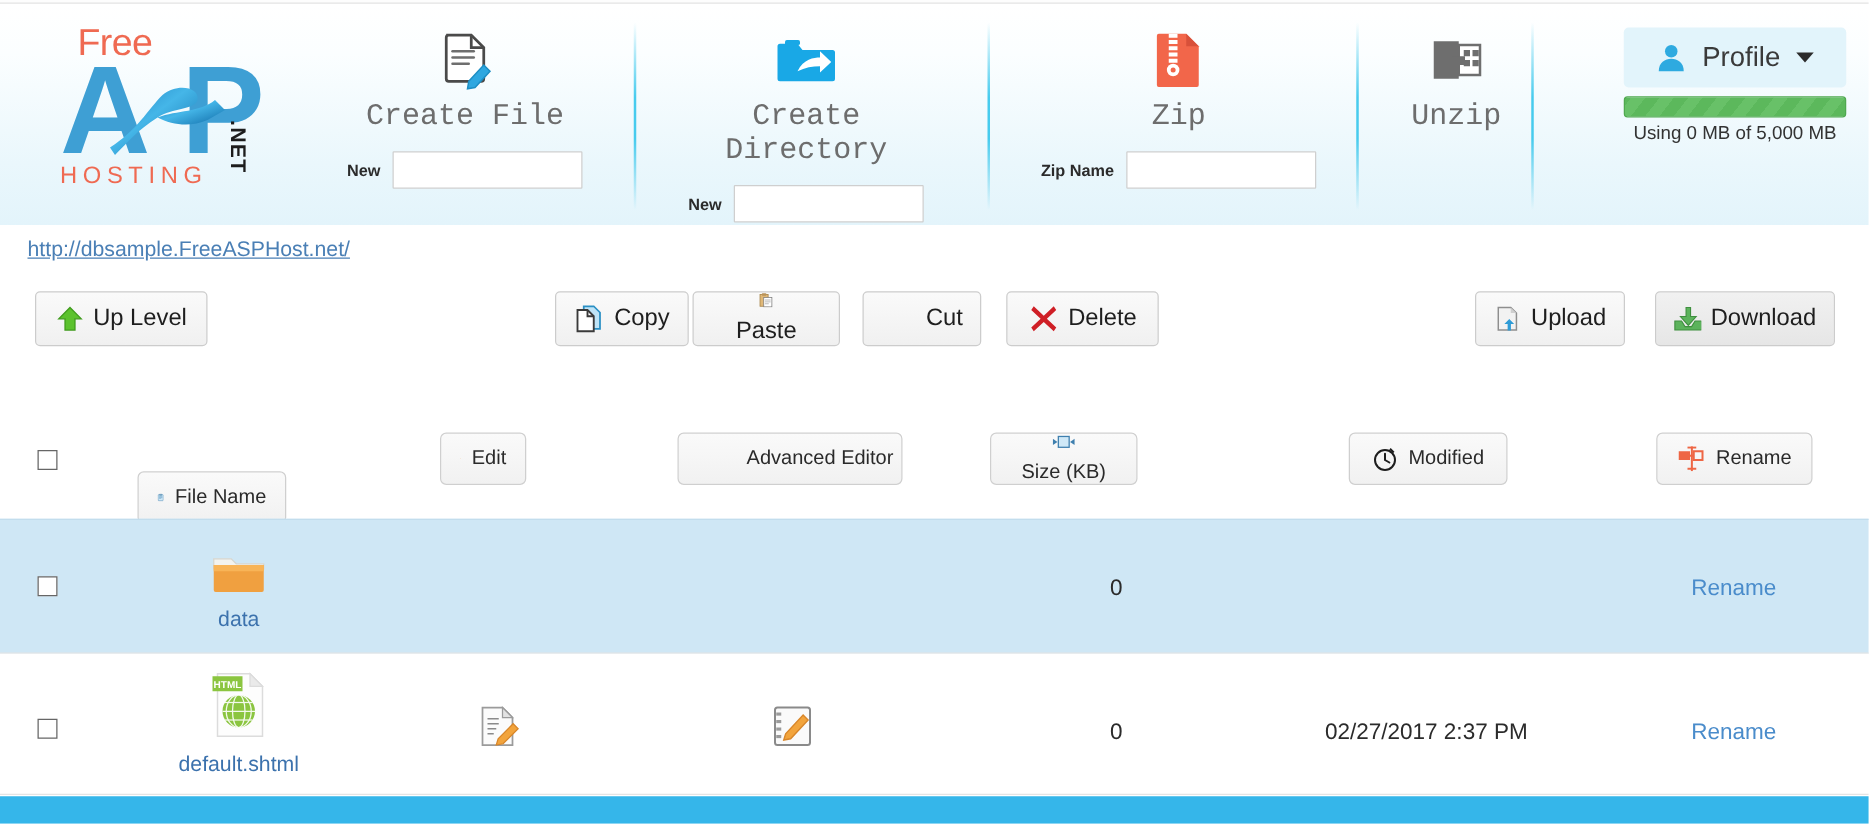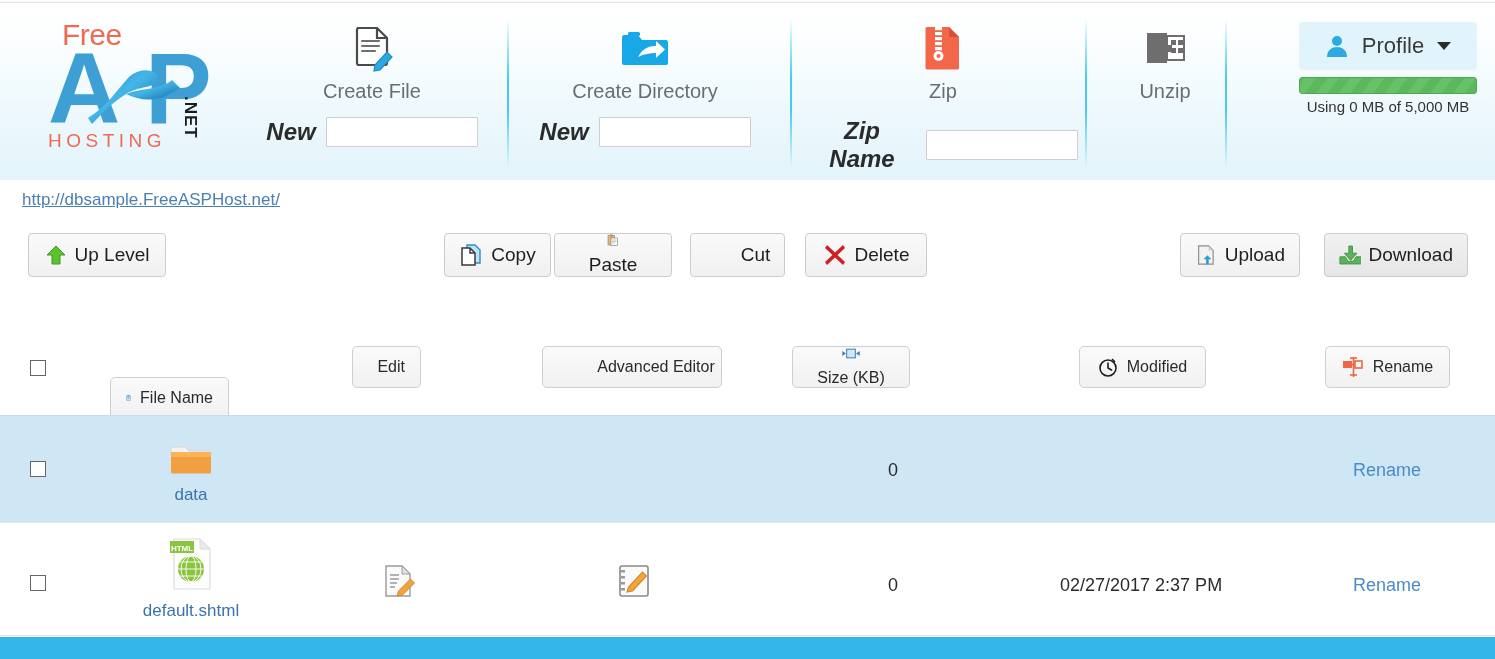--- a/index.html
+++ b/index.html
@@ -32,24 +32,24 @@
      color:#3e9fd4; font-weight:700; font-family:"Liberation Sans", sans-serif; }
   .logo-ribbon { position:absolute; left:40px; top:48px; width:130px; height:60px; }
   .logo-host { position:absolute; left:8px; top:112px; font-size:19px; color:#ef6a52;
      letter-spacing:4.5px; font-family:"Liberation Sans", sans-serif; }
   .logo-net { position:absolute; left:160px; top:78px; font-size:17px; color:#1d1d1d;
      font-weight:700; letter-spacing:1px; transform:rotate(90deg); transform-origin: left top; }
 
   
   .tool { position:absolute; top:18px; text-align:center; }
   .tool .ticon { height:52px; display:flex; align-items:center; justify-content:center; }
-  .tool .tlabel { font-size:20px; color:#6d6d6d; margin-top:6px;
-     font-family:Liberation Sans, sans-serif; }
+  .tool .tlabel { font-size:24px; color:#6d6d6d; margin-top:6px;
+     font-family:Liberation Mono, monospace; }
   .tool .trow { margin-top:14px; display:flex; align-items:center; justify-content:center; gap:10px;}
-  .tool .tfield-label { font-size:24px; font-weight:700; color:#2b2b2b;font-style:italic; }
+  .tool .tfield-label { font-size:13px; font-weight:700; color:#2b2b2b; }
   .tool input.tinput {
       width:152px; height:30px; border:1px solid #cfcfcf; background:#fff;
       font-size:14px; padding:2px 5px; font-family:"Liberation Sans", sans-serif;
       border-radius:1px; outline:none;
   }
 
   .divider { position:absolute; top:14px; width:2px; height:150px;
      background: linear-gradient(to bottom, rgba(41,195,235,0) 0%, rgba(41,195,235,0.85) 40%,
         rgba(41,195,235,0.85) 62%, rgba(41,195,235,0) 100%); }
 

